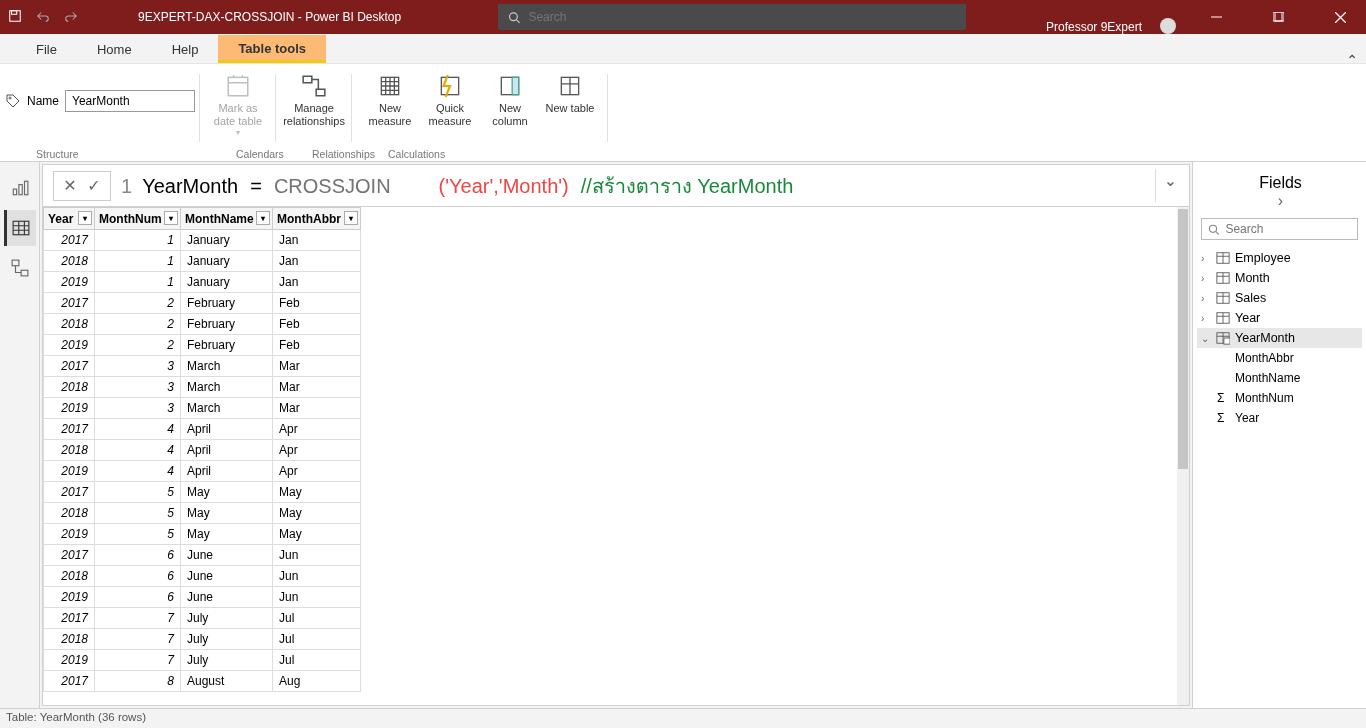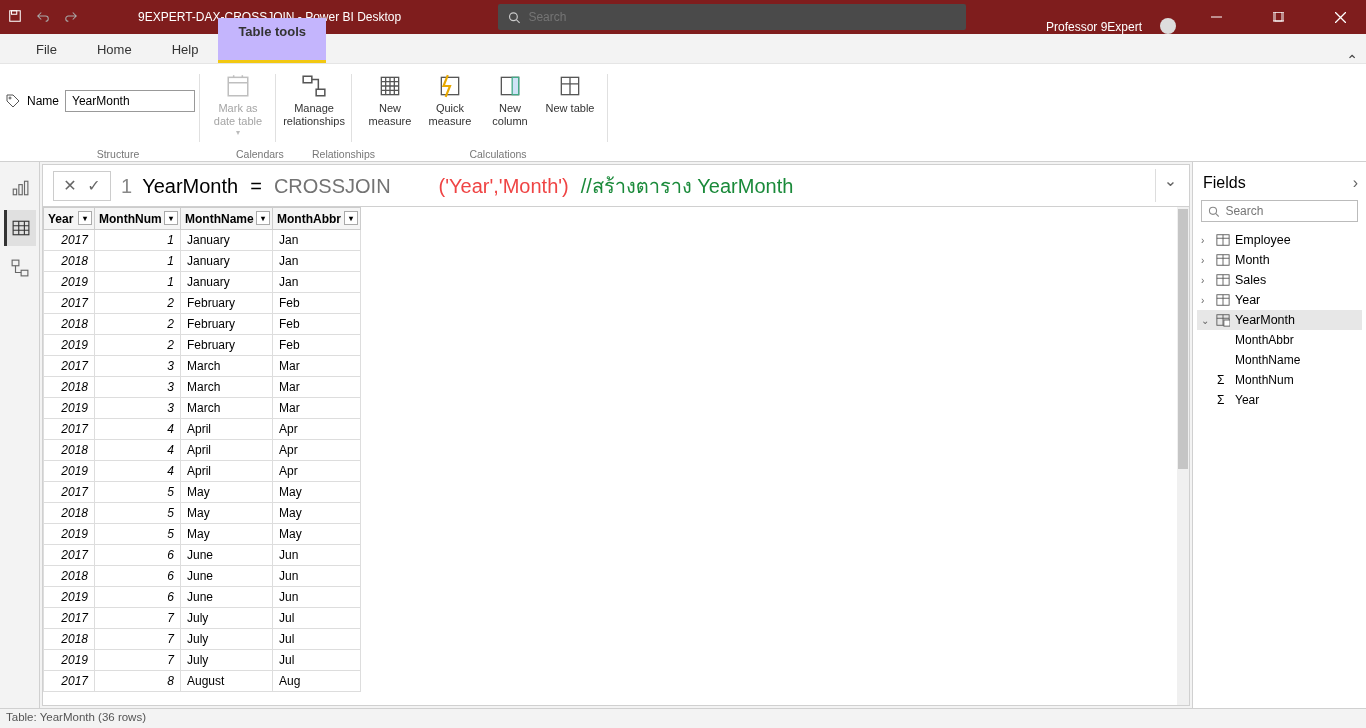--- a/index.html
+++ b/index.html
@@ -11,29 +11,29 @@
 .titlebar .qat svg { width: 14px; height: 14px; }
 .titlebar .title { margin-left: 60px; }
 .titlebar .searchbox { margin-left: auto; margin-right: auto; position: absolute; left: 498px; width: 468px; height: 26px; background: #4a4a4a; border-radius: 2px; display: flex; align-items: center; padding: 0 10px; color: #ccc; }
 .titlebar .searchbox input { background: transparent; border: none; outline: none; color: #ccc; font-size: 12px; margin-left: 8px; width: 100%; }
 .titlebar .right { margin-left: auto; display: flex; align-items: flex-end; gap: 18px; padding-right: 4px; }
 .titlebar .winbtn { width: 44px; height: 34px; display: flex; align-items: center; justify-content: center; }
 
 
 .menurow { height: 30px; background: #f3f3f3; display: flex; align-items: flex-end; padding-left: 16px; font-size: 13px; color: #333; border-bottom: 1px solid #e5e5e5; }
 .menurow .tab { padding: 6px 20px 6px 20px; cursor: pointer; }
-.menurow .tab.active { background: #c4b5fd; border-bottom: 3px solid #f2c811; padding-bottom: 21px; font-weight: 600; }
+.menurow .tab.active { background: #fdba74; border-bottom: 3px solid #f2c811; padding-bottom: 4px; font-weight: 600; }
 
 
 .ribbon { height: 98px; background: #fff; display: flex; align-items: flex-start; border-bottom: 1px solid #d0d0d0; position: relative; }
 .ribbon-collapse { position: absolute; right: 8px; top: -12px; font-size: 14px; color: #444; }
 .ribbon-group { display: flex; flex-direction: column; align-items: center; justify-content: flex-start; padding: 4px 10px 2px 10px; position: relative; height: 98px; }
 .ribbon-group::after { content: ""; position: absolute; right: 0; top: 10px; bottom: 20px; width: 1px; background: #e0e0e0; }
 .ribbon-group:last-child::after { display: none; }
-.ribbon-group .grouplabel { font-size: 10.5px; color: #777; position: absolute; bottom: 2px; left: 0; right: 0; text-align: center; padding-left: 36px; }
+.ribbon-group .grouplabel { font-size: 10.5px; color: #777; position: absolute; bottom: 2px; left: 0; right: 0; text-align: left; padding-left: 36px; }
 .ribbon-group .items { display: flex; align-items: flex-start; gap: 4px; }
 .rbtn { display: flex; flex-direction: column; align-items: center; width: 56px; padding: 4px 2px; font-size: 11px; color: #333; text-align: center; line-height: 1.2; }
 .rbtn.disabled { color: #a5a5a5; }
 .rbtn .icon { width: 28px; height: 28px; margin-bottom: 2px; display: flex; align-items: center; justify-content: center; }
 .name-field { display: flex; align-items: center; padding: 6px 8px; gap: 6px; margin-top: 16px; }
 .name-field input { border: 1px solid #999; padding: 3px 6px; width: 130px; font-size: 12px; }
 
 
 .workspace { position: absolute; top: 162px; left: 0; right: 0; bottom: 20px; display: flex; }
 
@@ -56,21 +56,21 @@
 .datatable { overflow: auto; flex: 1; position: relative; }
 .dtable { border-collapse: collapse; font-size: 12px; }
 .dtable th { background: #f5f5f5; border: 1px solid #ccc; padding: 3px 4px; font-weight: 600; text-align: left; position: relative; height: 22px; }
 .dtable th .dd { position: absolute; right: 2px; top: 3px; width: 14px; height: 14px; border: 1px solid #aaa; display: flex; align-items: center; justify-content: center; font-size: 8px; background: #fff; }
 .dtable td { border: 1px solid #ddd; padding: 2px 6px; height: 21px; }
 .dtable td.num { text-align: right; font-style: italic; }
 .vscroll { position: absolute; right: 0; top: 42px; bottom: 0; width: 12px; background: #f0f0f0; }
 .vscroll .thumb { background: #c5c5c5; position: absolute; left: 1px; right: 1px; top: 2px; height: 260px; }
 
 .fieldspane { width: 174px; background: #fff; border-left: 1px solid #d0d0d0; display: flex; flex-direction: column; padding: 8px 4px 4px 4px; }
-.fieldspane .hdr { display: flex; align-items: center; justify-content: space-between; padding: 4px 4px 8px 6px; font-size: 16px; font-weight: 400; }
+.fieldspane .hdr { display: flex; align-items: center; justify-content: space-between; padding: 4px 4px 8px 6px; font-size: 16px; font-weight: 400; flex-direction: column; }
 .fieldspane .search { display: flex; align-items: center; border: 1px solid #bbb; margin: 0 4px 8px 4px; padding: 3px 6px; gap: 6px; }
 .fieldspane .search input { border: none; outline: none; font-size: 12px; width: 100%; }
 .fieldtree { font-size: 12.5px; }
 .fieldtree .node { padding: 3px 4px; display: flex; align-items: center; gap: 4px; cursor: pointer; }
 .fieldtree .node.selected { background: #e7e7e7; }
 .fieldtree .node .caret { width: 10px; color: #666; font-size: 10px; }
 .fieldtree .node .ticon { width: 16px; display: flex; align-items: center; justify-content: center; }
 .fieldtree .child { padding-left: 38px; font-size: 12px; padding-top: 3px; padding-bottom: 3px; display: flex; align-items: center; gap: 6px; }
 
 .statusbar { position: absolute; bottom: 0; left: 0; right: 0; height: 20px; background: #f3f3f3; border-top: 1px solid #d0d0d0; font-size: 11.5px; color: #555; padding: 2px 6px; }

